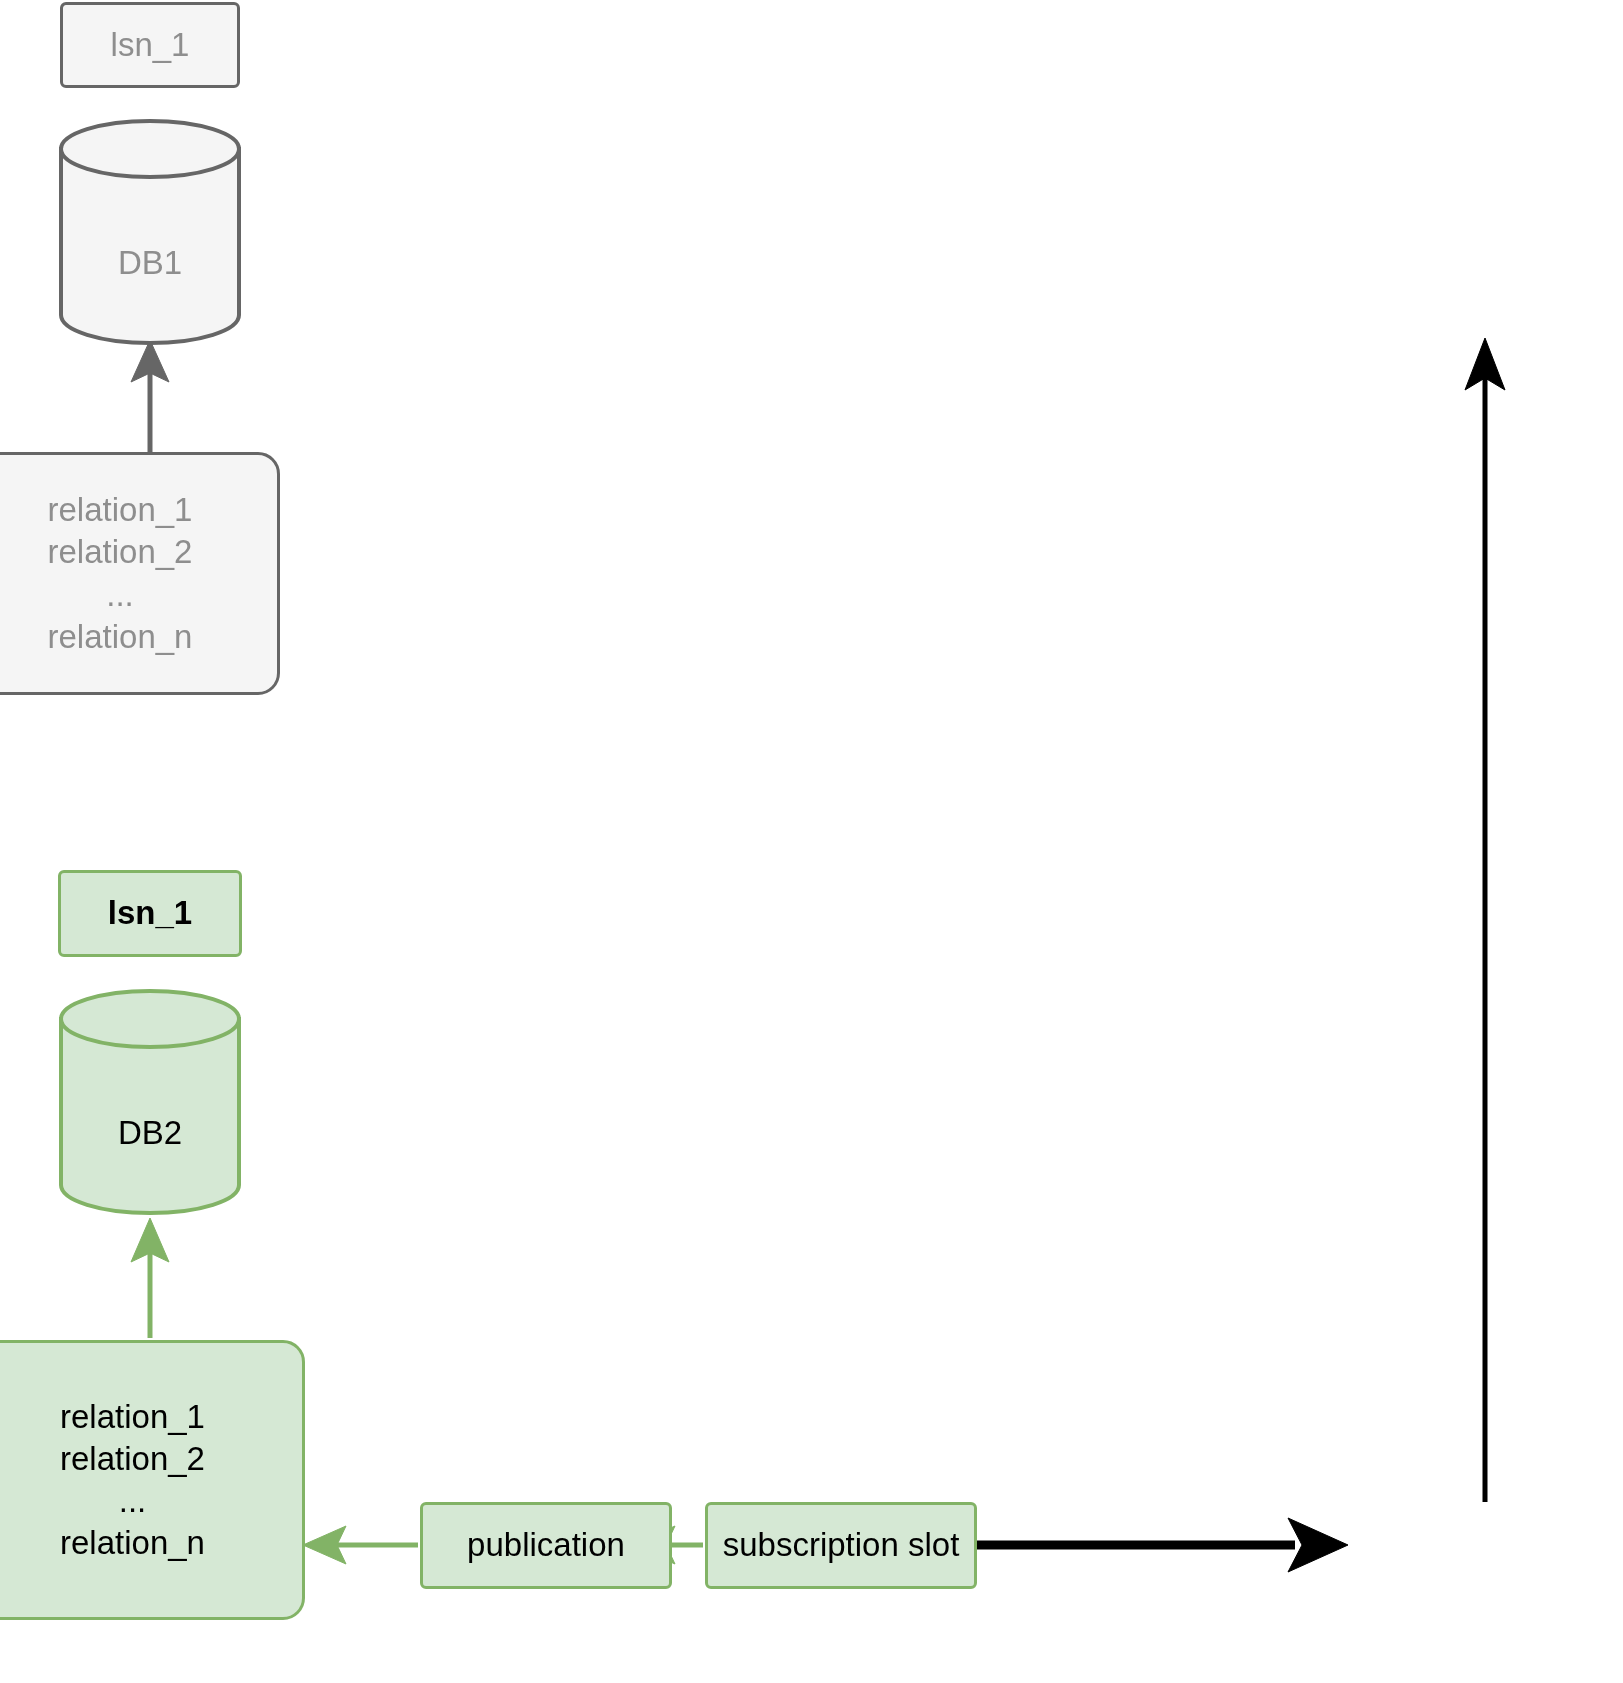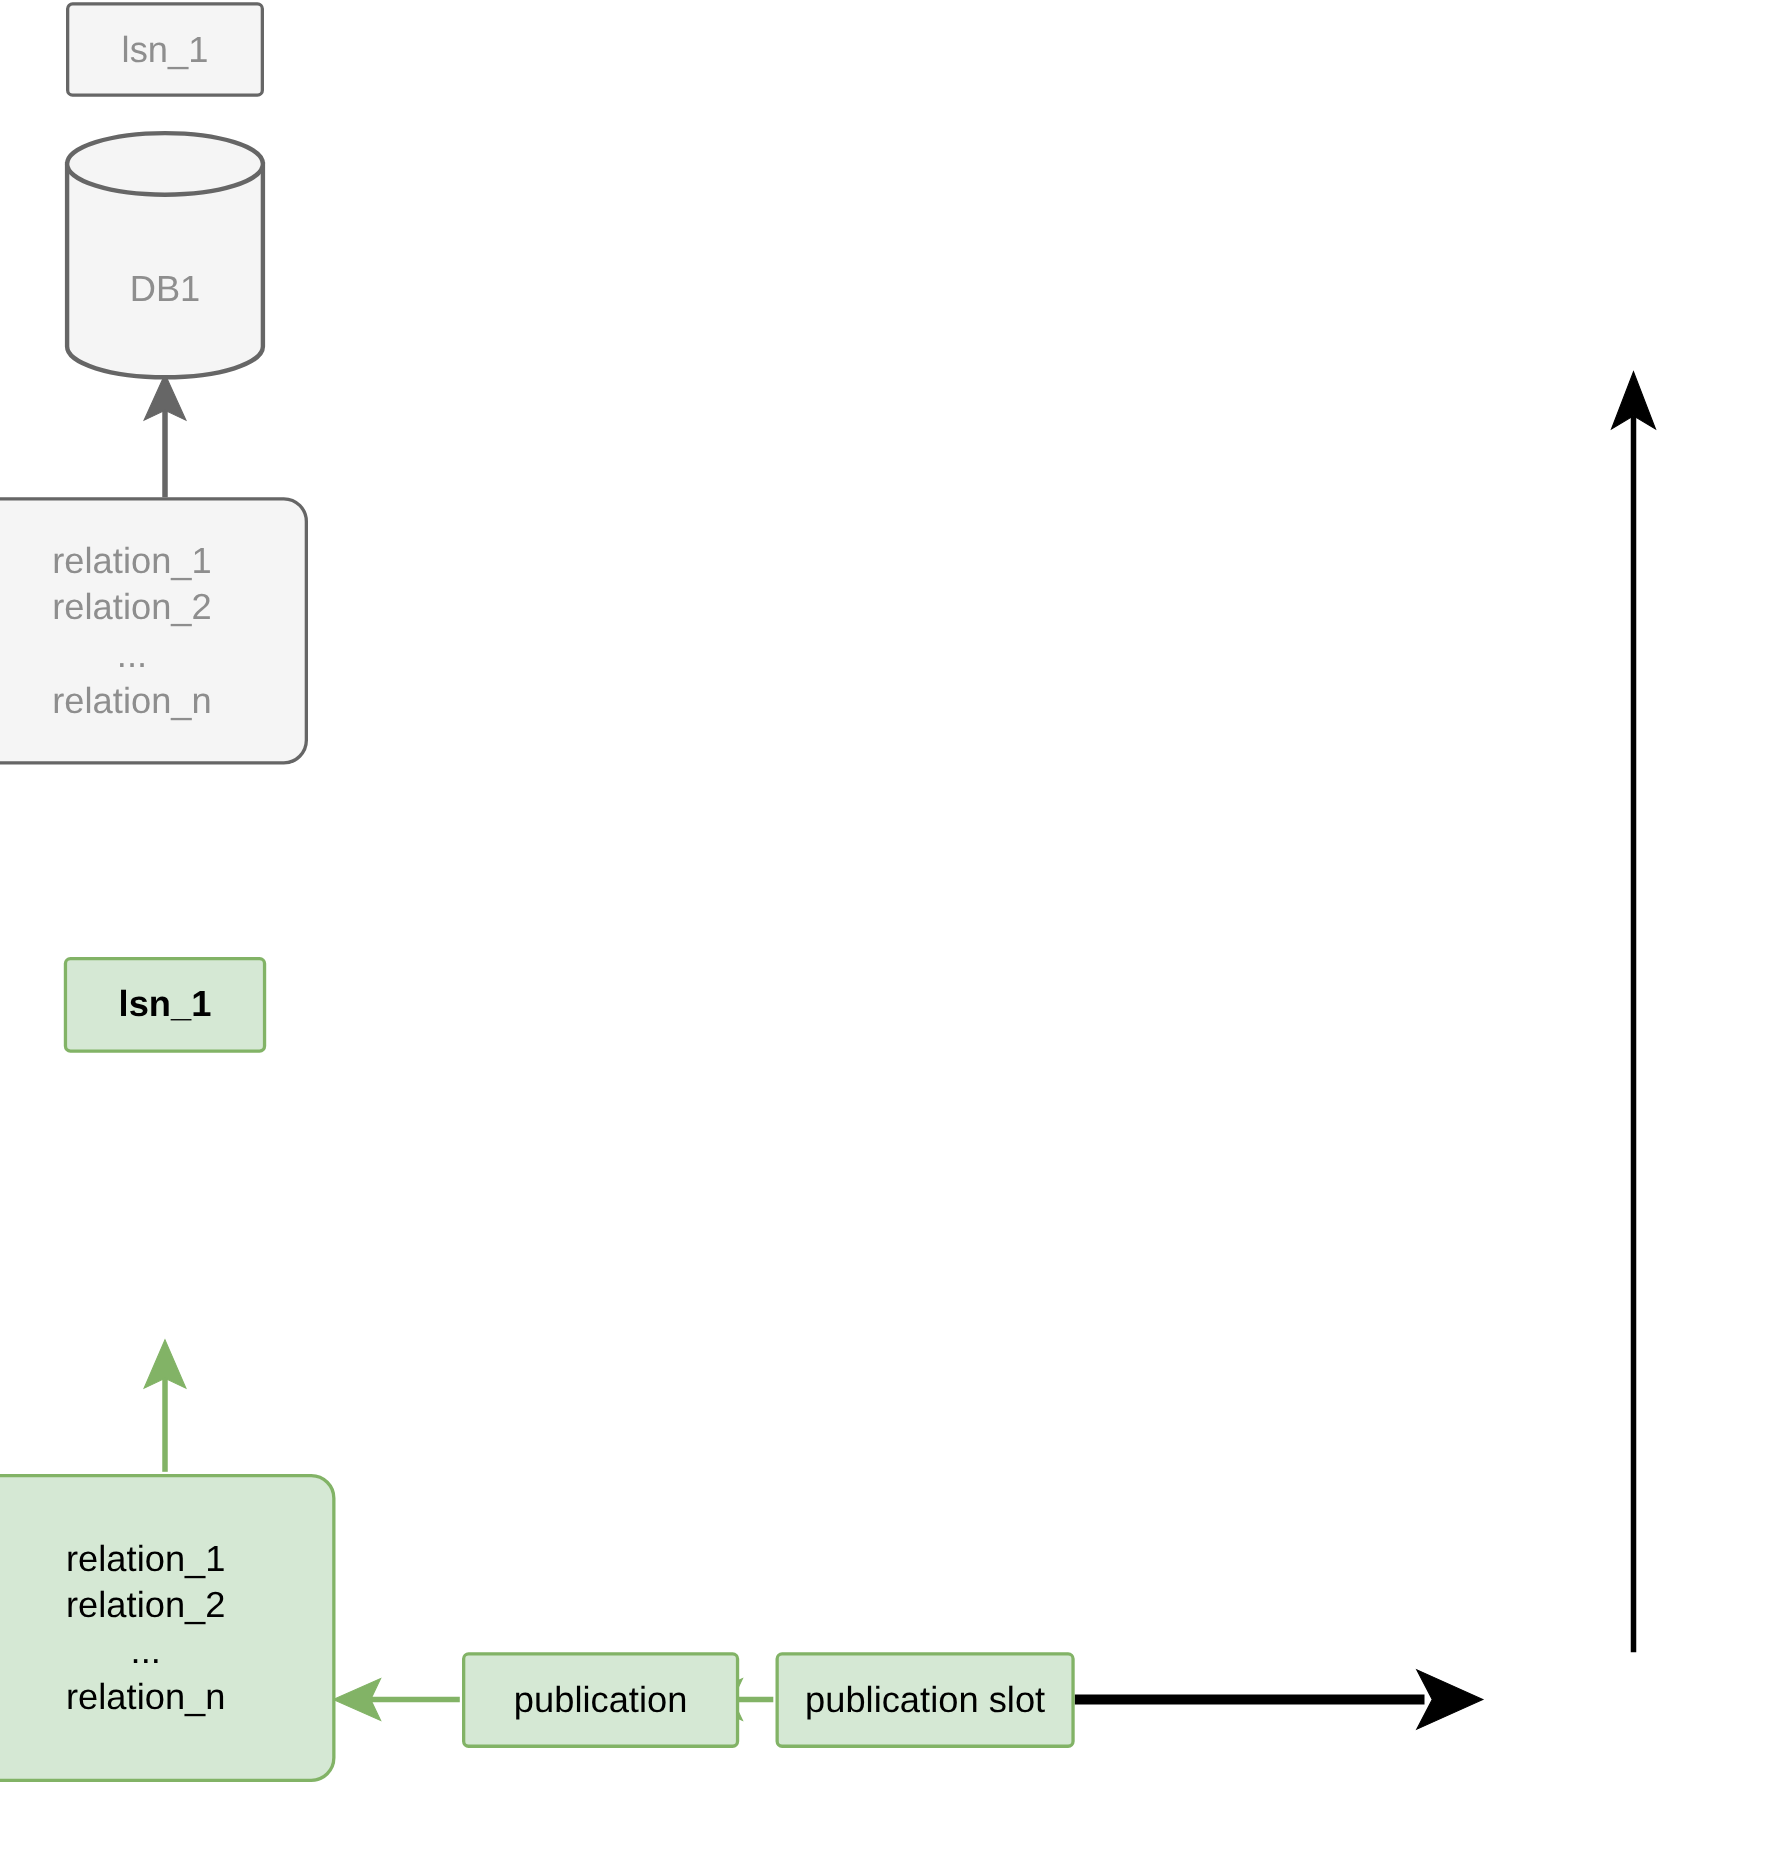--- a/index.html
+++ b/index.html
@@ -128,32 +128,39 @@
     <span>relation_1
 relation_2
 ...
 relation_n</span>
   </div>
 
   <div class="node rrect theme-green bw2 bold" style="left:58px; top:870px; width:184px; height:87px; font-size:33px;">
     <span>lsn_1</span>
   </div>
 
+  <div class="cyl" style="left:58px; top:988px; width:184px; height:228px;">
+    <svg width="184" height="228" viewBox="0 0 184 228">
+      <path d="M3 31 L3 197 A89 28 0 0 0 181 197 L181 31 Z" fill="#d5e8d4" stroke="#82b366" stroke-width="4"></path>
+      <ellipse cx="92" cy="31" rx="89" ry="28" fill="#d5e8d4" stroke="#82b366" stroke-width="4"></ellipse>
+    </svg>
+    <div class="cyl-label" style="top:126px; font-size:33px; color:#000000;">DB2</div>
+  </div>
 
   <div class="node rrect big theme-green bw2" style="left:-40px; top:1340px; width:345px; height:280px; font-size:33px;">
     <span>relation_1
 relation_2
 ...
 relation_n</span>
   </div>
 
   <div class="node rrect theme-green bw2" style="left:420px; top:1502px; width:252px; height:87px; font-size:33px;">
     <span>publication</span>
   </div>
 
   <div class="node rrect theme-green bw2" style="left:705px; top:1502px; width:272px; height:87px; font-size:33px;">
-    <span>publication slot</span>
+    <span>subscription slot</span>
   </div>
 
 
 
 
 </div>
 
 </body></html>

